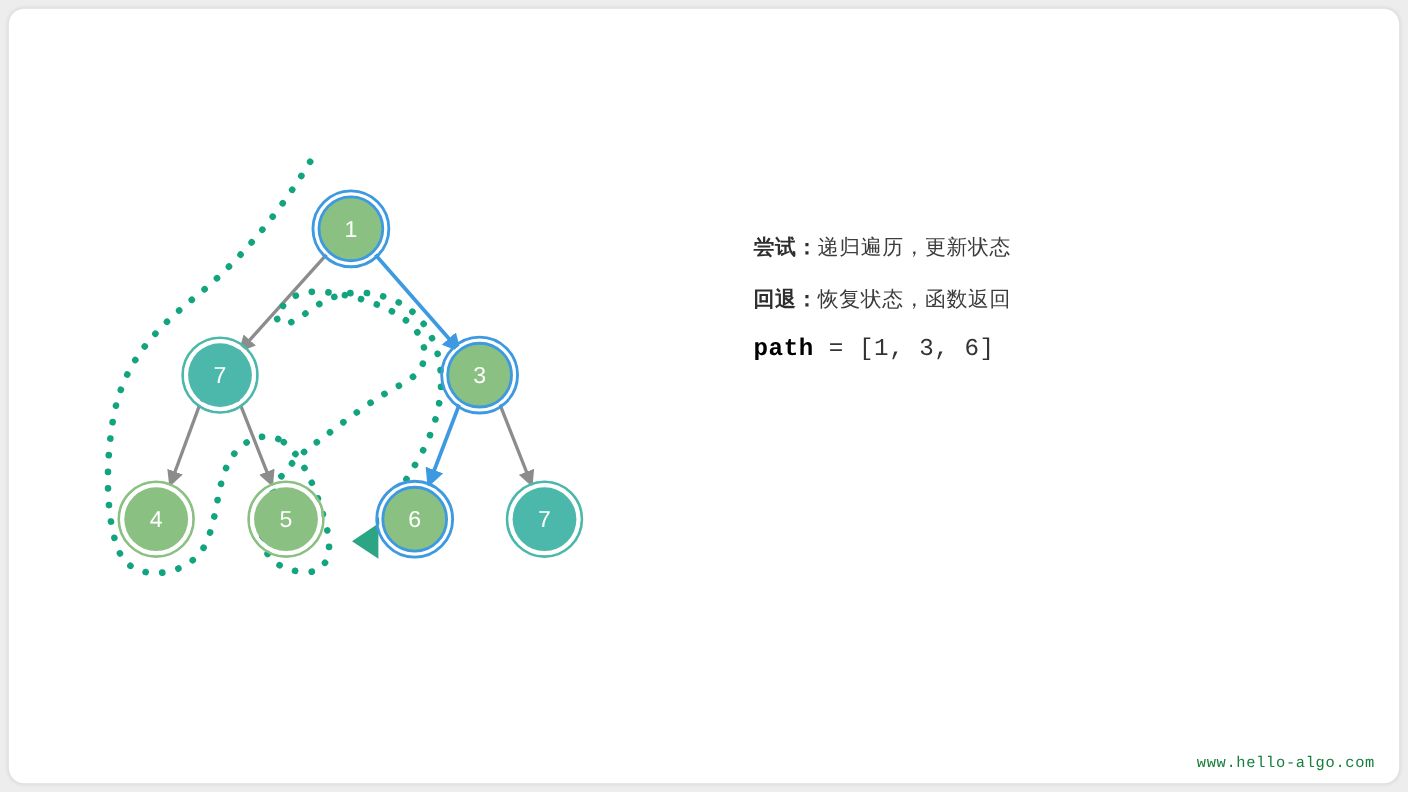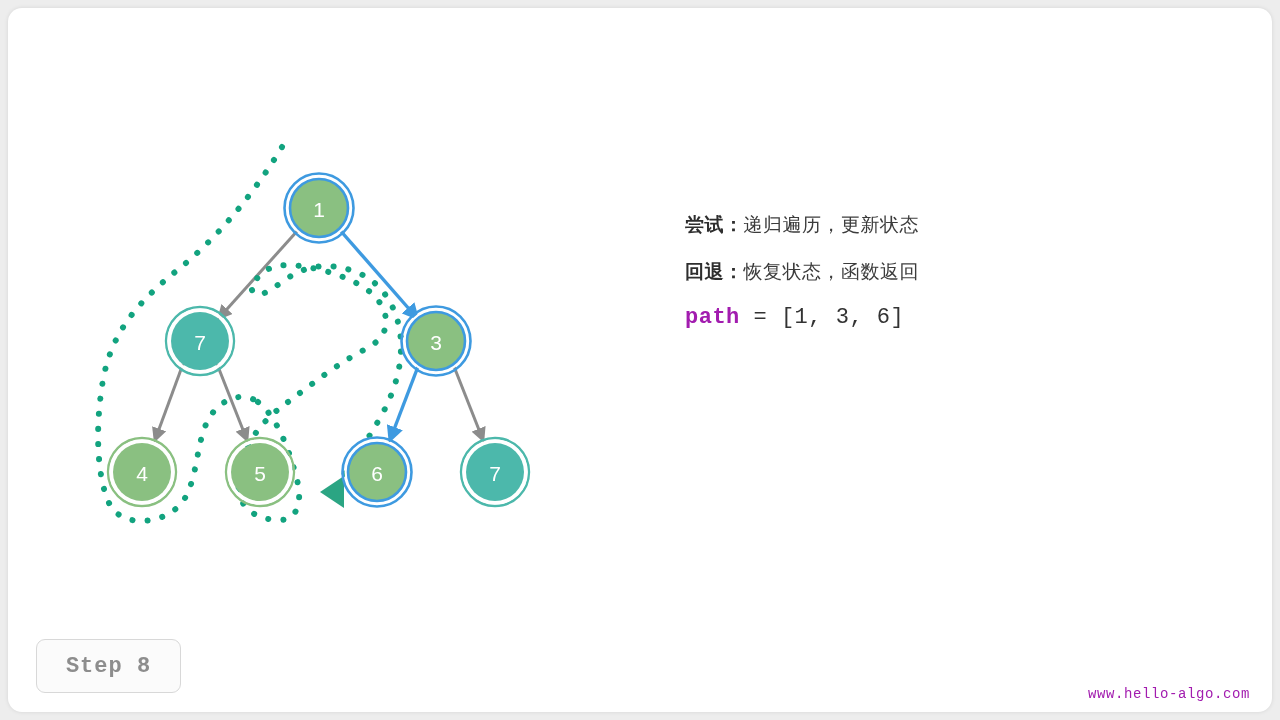--- a/index.html
+++ b/index.html
@@ -61,21 +61,21 @@
   .row-try { margin-bottom: 4px; }
   .row-back { padding: 8px 0 0 0; margin-bottom: 20px; }
 
   .code-line {
     font-family: "Liberation Mono", monospace;
     font-size: 22px;
     color: #333333;
     white-space: pre;
     letter-spacing: 0.5px;
   }
-  .var-path { color: #a21caf; font-weight: bold; }
+  .var-path { color: #000000; font-weight: bold; }
   .var-res  { color: #2c9e8e; font-weight: bold; }
   .row-path { margin-top: 16px; }
   .row-res  { margin-top: 86px; }
 
   
   #step-badge {
     position: absolute;
     left: 36px; top: 639px;
     width: 145px; height: 54px;
     border: 1px solid #d8d8d8;
@@ -92,21 +92,21 @@
     color: #8d8d8d;
     letter-spacing: 1px;
   }
 
   
   #watermark {
     position: absolute;
     right: 30px; bottom: 18px;
     font-family: "Liberation Mono", monospace;
     font-size: 14px;
-    color: #a21caf;
+    color: #15803d;
     letter-spacing: 0.6px;
   }
 </style>
 </head>
 <body>
 
 <div id="canvas">
   <div id="card"></div>
 
   <svg id="tree-svg" viewBox="0 0 1280 720" xmlns="http://www.w3.org/2000/svg">
@@ -216,18 +216,15 @@
     </div>
 
     <div class="row-back">
       <span class="cn-line"><span class="cn-key">回退：</span><span>恢复状态，函数返回</span></span>
     </div>
 
     <div class="row-path code-line"><span class="var-path">path</span><span> = [1, 3, 6]</span></div>
 
   </div>
 
-  <div id="step-badge">
-    <span class="step-text">Step 8</span>
-  </div>
 
   <div id="watermark">www.hello-algo.com</div>
 </div>
 
 </body></html>

